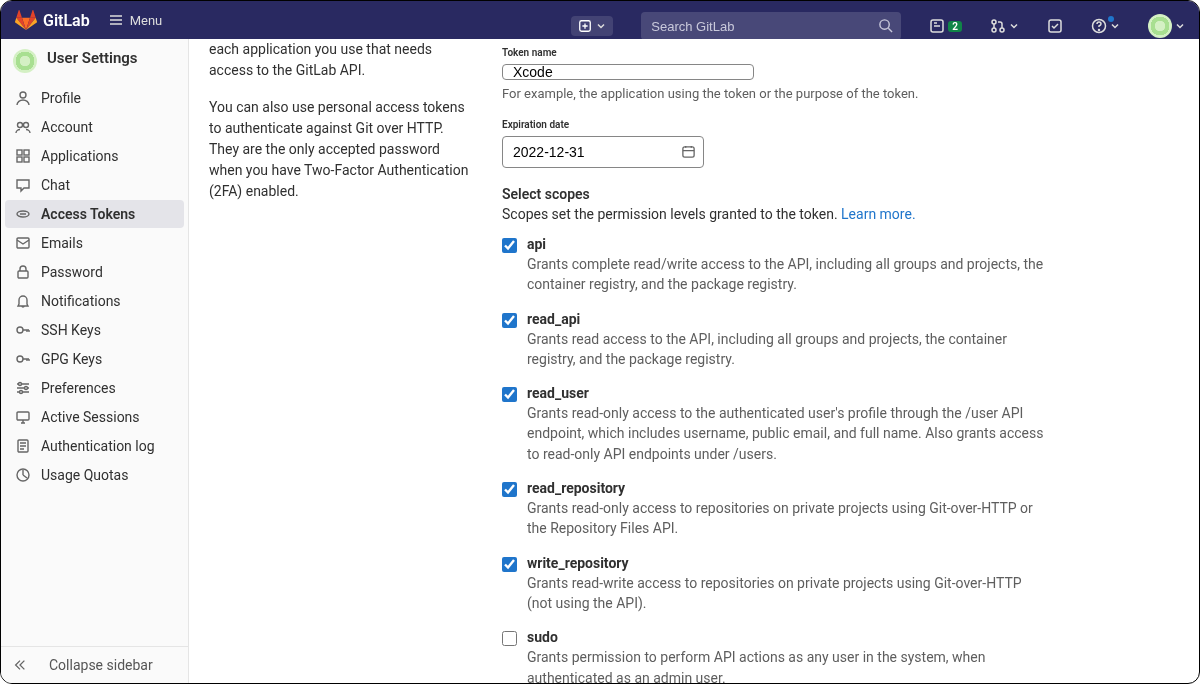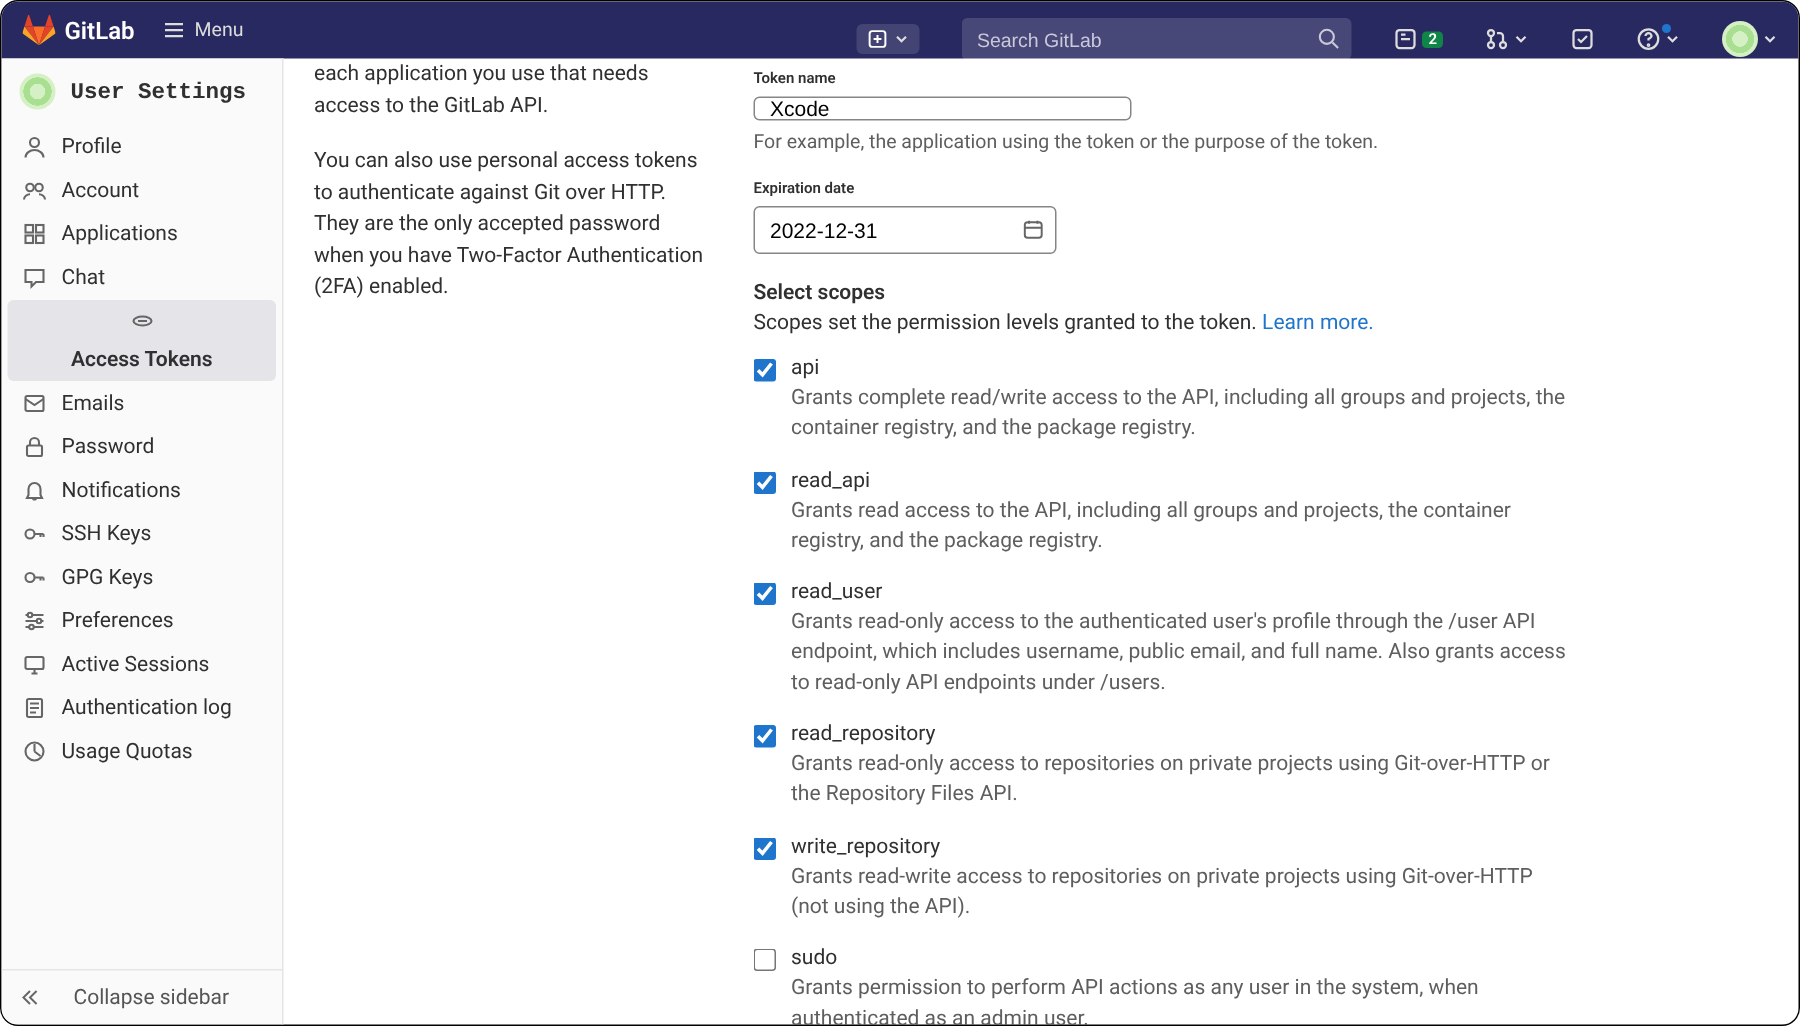--- a/index.html
+++ b/index.html
@@ -13,45 +13,45 @@
 .search-box { position: relative; width: 260px; }
 .search-box input { width: 100%; height: 28px; background: rgba(255,255,255,0.15); border: none; border-radius: 4px; padding: 0 30px 0 10px; color: #fff; font-size: 13px; }
 .search-box input::placeholder { color: #c9c9db; }
 .search-box .sicon { position: absolute; right: 8px; top: 6px; color: #c9c9db; }
 .top-icon { display: flex; align-items: center; gap: 3px; cursor: pointer; position: relative; color: #ddd; }
 .badge { background: #108548; color: #fff; font-size: 10px; padding: 0 4px; border-radius: 3px; font-weight: 600; }
 .dot { position: absolute; top: -2px; right: 6px; width: 6px; height: 6px; background: #1f75cb; border-radius: 50%; }
 .avatar { width: 24px; height: 24px; border-radius: 50%; background: radial-gradient(circle,#d4f0c4 30%,#a8df91 31%,#a8df91 55%,#d4f0c4 56%); }
 .shell { display: flex; height: calc(100% - 38px); }
 .sidebar { width: 188px; background: #fafafa; border-right: 1px solid #e5e5e5; display: flex; flex-direction: column; }
-.side-head { display: flex; align-items: center; gap: 10px; padding: 10px 12px; font-weight: 600; font-size: 15px; font-family: Liberation Mono, monospace; }
+.side-head { display: flex; align-items: flex-start; gap: 10px; padding: 10px 12px; font-weight: 600; font-size: 15px; }
 .side-head .sav { width: 24px; height: 24px; border-radius: 50%; background: radial-gradient(circle,#d4f0c4 30%,#a8df91 31%,#a8df91 55%,#d4f0c4 56%); }
 .side-items { flex: 1; overflow-y: auto; padding: 0 4px; text-align: center; }
 .sitem { display: flex; align-items: center; gap: 10px; padding: 6px 10px; margin: 1px 0; border-radius: 4px; cursor: pointer; color: #303030; }
-.sitem.active { background: #e4e4e9; font-weight: 600; flex-direction: column; }
+.sitem.active { background: #e4e4e9; font-weight: 600; }
 .sitem .ic { width: 16px; height: 16px; display: flex; align-items: center; justify-content: center; color: #666; }
 .collapse { border-top: 1px solid #e5e5e5; padding: 10px 12px; display: flex; align-items: center; gap: 22px; cursor: pointer; color: #555; }
 .main { flex: 1; overflow-y: auto; padding: 0 20px 20px 20px; display: flex; gap: 28px; }
 .leftcol { width: 265px; padding-top: 0; color: #303030; line-height: 1.5; }
 .leftcol p { margin-bottom: 16px; }
 .rightcol { flex: 1; padding-top: 8px; }
 .fgroup { margin-bottom: 18px; }
 .flabel { font-weight: 600; margin-bottom: 6px; display: block; font-size: 10px; }
 .tinput { width: 252px; height: 16px; border: 1px solid #868686; border-radius: 4px; padding: 0 10px; font-size: 14px; }
 .hint { color: #5e5e5e; margin-top: 6px; font-size: 13px; }
 .date-wrap { position: relative; width: 202px; }
 .date-wrap input { width: 100%; height: 32px; border: 1px solid #868686; border-radius: 4px; padding: 0 30px 0 10px; font-size: 14px; }
 .date-wrap .cicon { position: absolute; right: 8px; top: 8px; color: #666; }
 .scopes-title { font-weight: 600; margin-bottom: 4px; }
 .scopes-sub { color: #303030; margin-bottom: 14px; }
 .scopes-sub a { color: #1f75cb; text-decoration: none; }
 .scope { display: flex; gap: 10px; margin-bottom: 16px; }
 .scope input[type=checkbox] { width: 15px; height: 15px; margin-top: 2px; accent-color: #1f75cb; cursor: pointer; }
 .scope .sbody { flex: 1; }
-.scope .sname { font-weight: 400; margin-bottom: 2px; }
+.scope .sname { font-weight: 700; margin-bottom: 2px; }
 .scope .sdesc { color: #5e5e5e; line-height: 1.45; max-width: 520px; }
 svg { display: block; }
 </style>
 </head>
 <body>
 
 <div class="topbar">
   <div class="logo-wrap">
     <svg width="22" height="22" viewBox="0 0 24 24">
         <path fill="#FC6D26" d="M12 23l4.4-13.5H7.6z"></path>

